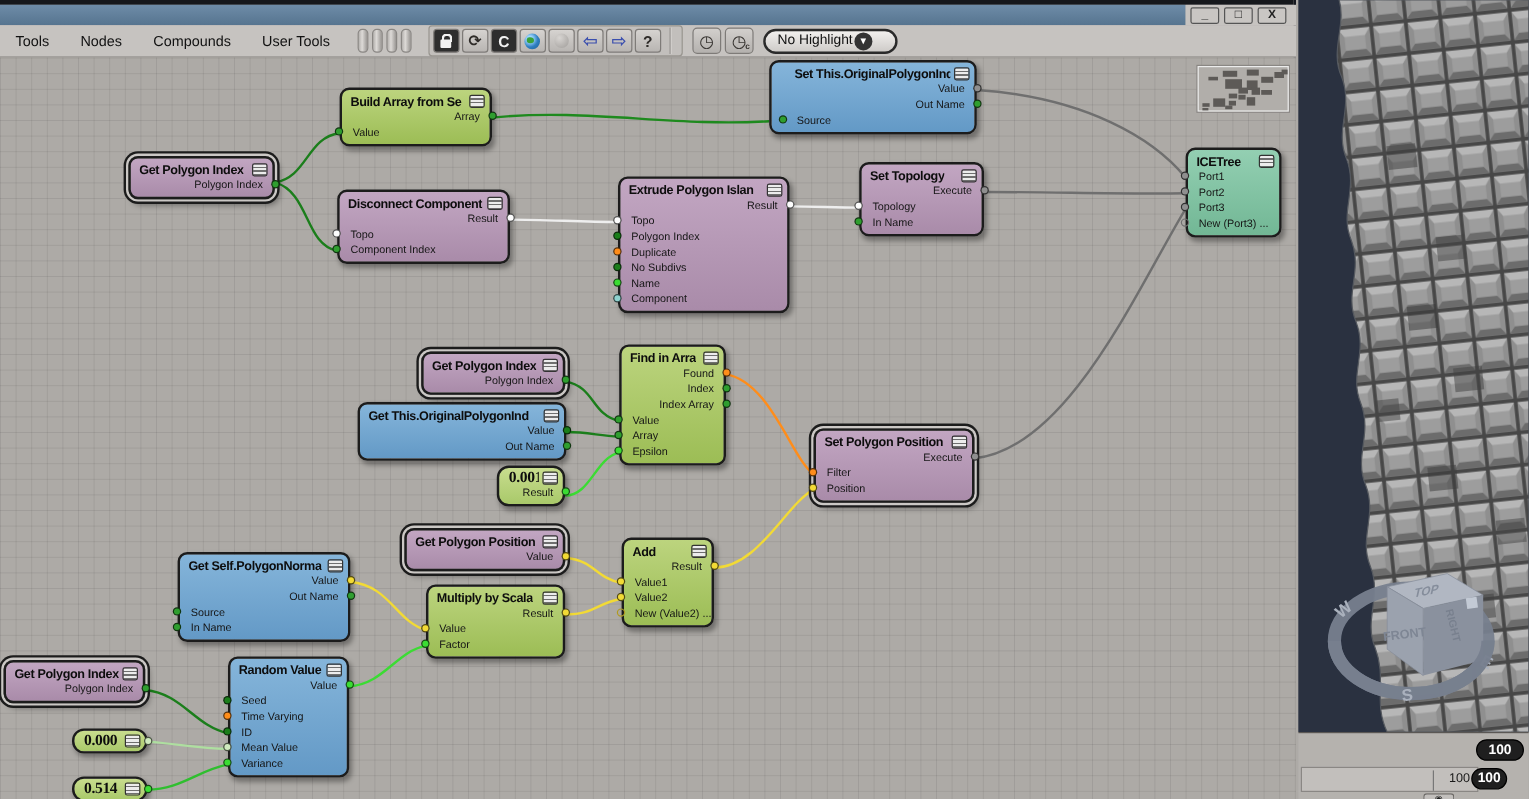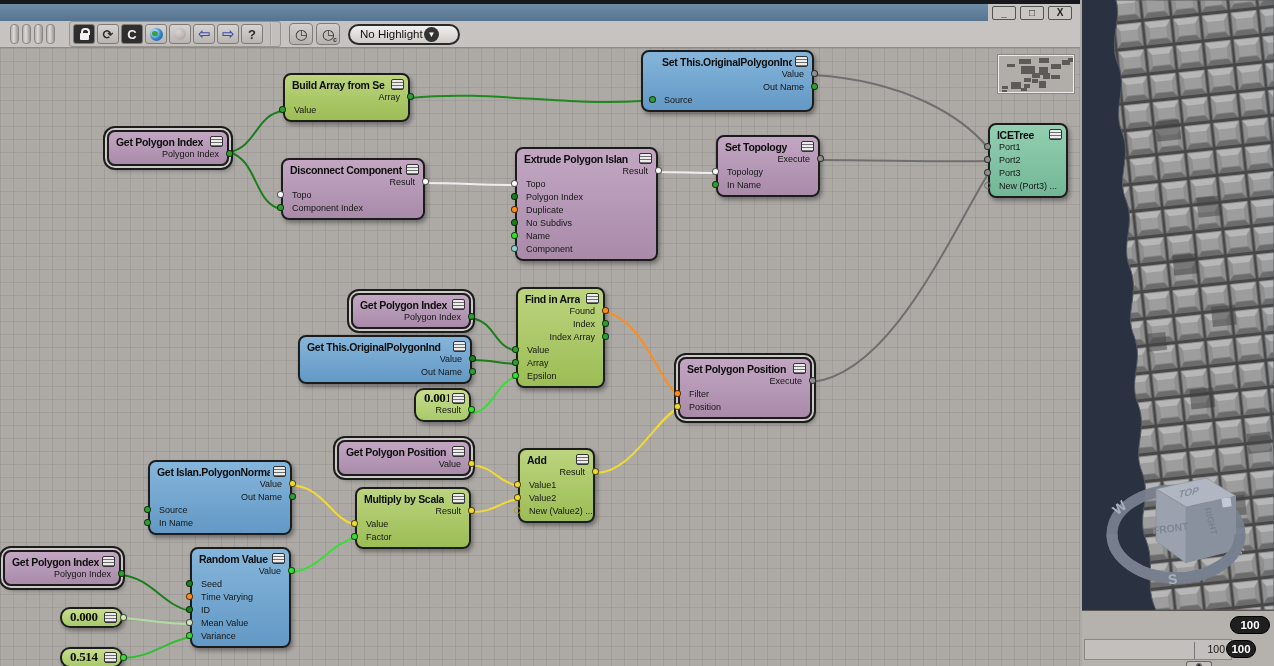--- a/index.html
+++ b/index.html
@@ -88,20 +88,26 @@
   <div id="editor">
     <div id="top-strip"></div>
     <div id="title-bar"></div>
     <div id="win-controls">
       <div class="win-btn">_</div>
       <div class="win-btn">□</div>
       <div class="win-btn">X</div>
     </div>
 
     <div id="menu-bar">
+      <span id="menus" style="display: flex;">
+          <span class="menu-item">Tools</span>
+          <span class="menu-item">Nodes</span>
+          <span class="menu-item">Compounds</span>
+          <span class="menu-item">User Tools</span>
+        </span>
       <span id="grip-group">
         <span class="grip"></span>
         <span class="grip"></span>
         <span class="grip"></span>
         <span class="grip"></span>
       </span>
       <span id="tool-group">
           <div class="tool-btn dark">
             <span class="lock-body"></span>
           </div>
@@ -291,21 +297,21 @@
             <div class="node-header">
               <span class="node-title">Multiply by Scala</span>
               <span class="node-menu"></span>
             </div>
             <div class="port-row out"><span>Result</span><span class="dot" style="background: rgb(242, 218, 53);"></span></div>
             <div class="port-row in"><span>Value</span><span class="dot" style="background: rgb(242, 218, 53);"></span></div>
             <div class="port-row in"><span>Factor</span><span class="dot" style="background: rgb(59, 220, 51);"></span></div>
           </div>
           <div class="node blue" style="left: 148px; top: 412px; width: 144px;">
             <div class="node-header">
-              <span class="node-title">Get Islan.PolygonNorma</span>
+              <span class="node-title">Get Self.PolygonNorma</span>
               <span class="node-menu"></span>
             </div>
             <div class="port-row out"><span>Value</span><span class="dot" style="background: rgb(242, 218, 53);"></span></div>
             <div class="port-row out"><span>Out Name</span><span class="dot" style="background: rgb(47, 158, 47);"></span></div>
             <div class="port-row in"><span>Source</span><span class="dot" style="background: rgb(47, 158, 47);"></span></div>
             <div class="port-row in"><span>In Name</span><span class="dot" style="background: rgb(47, 158, 47);"></span></div>
           </div>
           <div class="node blue" style="left: 190px; top: 499px; width: 101px;">
             <div class="node-header">
               <span class="node-title">Random Value</span>

